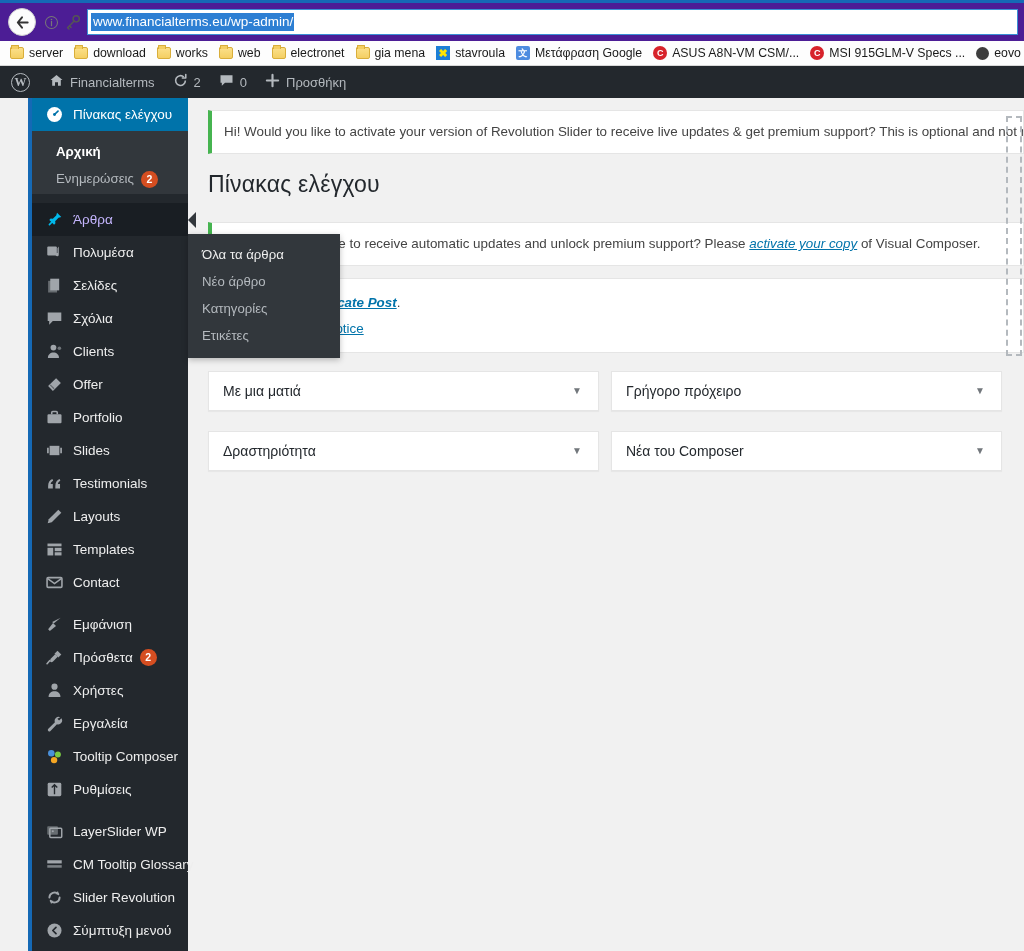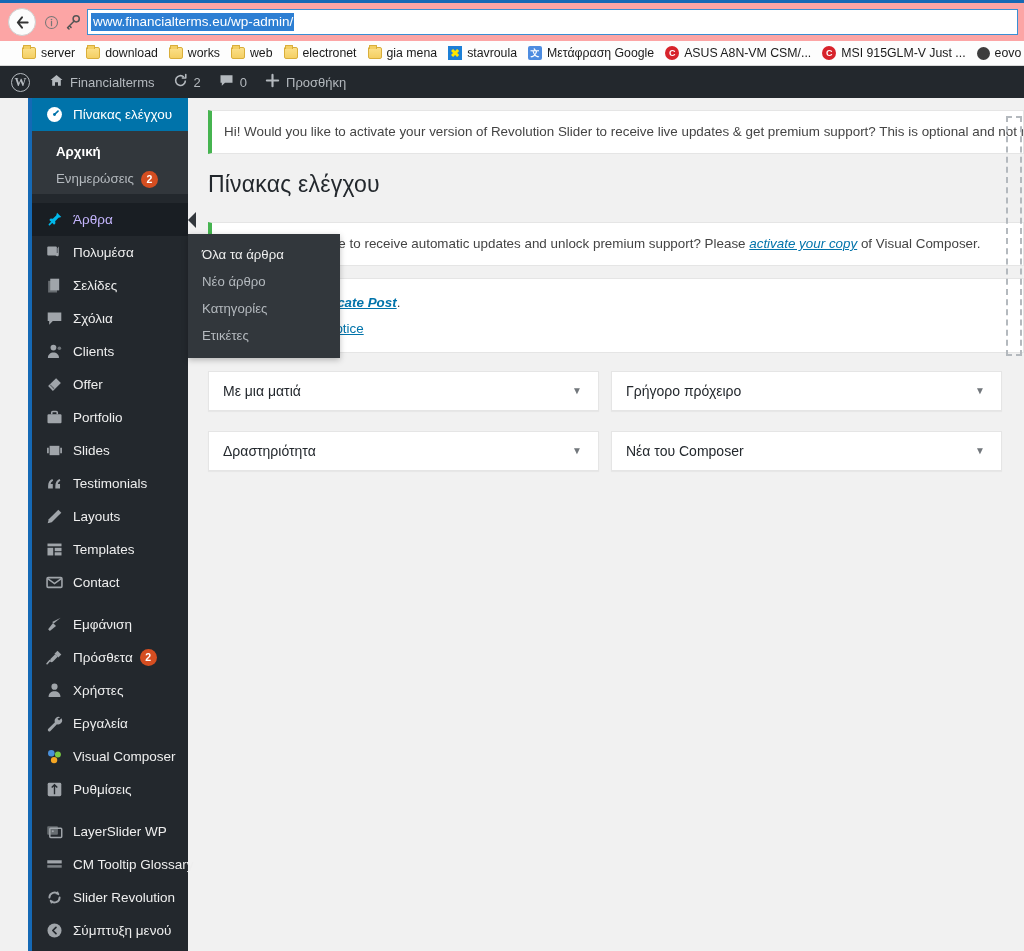--- a/index.html
+++ b/index.html
@@ -11,21 +11,21 @@
   }
 
   
   #browser-chrome { background: #ffffff; }
 
   #browser-toolbar {
     height: 41px;
     display: flex;
     align-items: center;
     padding: 0 6px 0 8px;
-    background: #fca5a5;
+    background: #4c1d95;
     border-top: 3px solid #1569b5;
   }
   .nav-back-btn {
     width: 28px; height: 28px; border-radius: 50%;
     border: 1px solid #cfcfcf;
     background: #fcfcfc;
     display: flex; align-items: center; justify-content: center;
     flex: 0 0 auto; margin-right: 4px;
     color: #333;
   }
@@ -51,21 +51,21 @@
     padding: 1px 1px 2px 2px;
     white-space: nowrap;
     font-family: "Liberation Sans", sans-serif;
   }
 
   #bookmarks-bar {
     height: 25px;
     display: flex;
     align-items: center;
     background: #fdfdfd;
-    padding-left: 22px;
+    padding-left: 10px;
     border-bottom: 1px solid #d8d8d8;
     overflow: hidden;
     white-space: nowrap;
   }
   .bm {
     display: flex; align-items: center;
     margin-right: 11px;
     font-size: 12.3px;
     color: #1a1a1a;
     flex: 0 0 auto;
@@ -366,21 +366,21 @@
     <div class="bm">
         <span class="bm-ico">
           <span class="ico-c">C</span>
         </span>
         <span class="bm-label">ASUS A8N-VM CSM/...</span>
       </div>
     <div class="bm">
         <span class="bm-ico">
           <span class="ico-c">C</span>
         </span>
-        <span class="bm-label">MSI 915GLM-V Just ...</span>
+        <span class="bm-label">MSI 915GLM-V Specs ...</span>
       </div>
     <div class="bm">
         <span class="bm-ico">
           <span class="ico-dot"></span>
         </span>
         <span class="bm-label">eovo – Just anoth</span>
       </div>
   </div>
 </div>
 
@@ -611,21 +611,21 @@
     </div>
 
     <div class="menu-item">
       <span class="mi-ico">
         <svg width="17" height="17" viewBox="0 0 16 16">
             <circle cx="5" cy="5" r="3.1" fill="#4a90d9"></circle>
             <circle cx="11.2" cy="6.2" r="2.8" fill="#7ac943"></circle>
             <circle cx="7.6" cy="11.4" r="3" fill="#f5a623"></circle>
           </svg>
       </span>
-      <span>Visual Composer</span>
+      <span>Tooltip Composer</span>
     </div>
 
     <div class="menu-item">
       <span class="mi-ico">
         <svg width="17" height="17" viewBox="0 0 16 16">
             <rect x="1.6" y="1.6" width="12.8" height="12.8" rx="1.4" fill="currentColor"></rect>
             <path d="M8 3.6 V12.4 M5.4 6.2 L8 3.6 L10.6 6.2" stroke="#23282d" stroke-width="1.3" fill="none"></path>
           </svg>
       </span>
       <span>Ρυθμίσεις</span>

